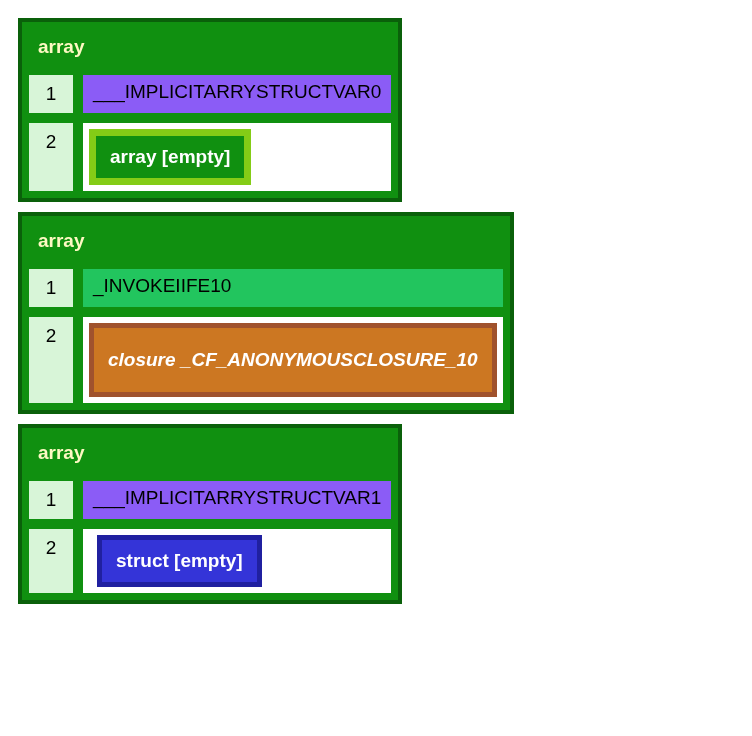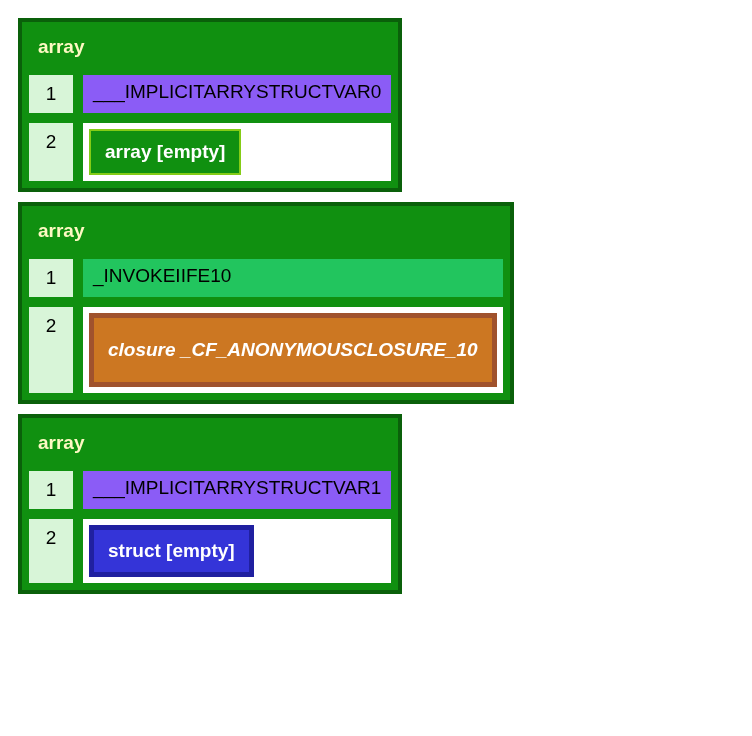--- a/index.html
+++ b/index.html
@@ -46,21 +46,21 @@
     background: #ffffff;
     padding: 6px 6px;
     border: 3px solid #109010;
   }
   .highlight-yellow {
     background: #8b5cf6;
   }
   
   .nested-array {
     display: inline-block;
-    border: 2px solid #84cc16;
+    border: 7px solid #84cc16;
     background: #109010;
     color: #ffffff;
     font-weight: bold;
     padding: 10px 14px;
     font-size: 19px;
   }
   
   .nested-closure {
     display: block;
     border: 5px solid #a0522d;
@@ -73,20 +73,21 @@
   }
   
   .nested-struct {
     display: inline-block;
     border: 5px solid #2020a0;
     background: #3434d8;
     color: #ffffff;
     font-weight: bold;
     padding: 10px 14px;
     font-size: 19px;
+    margin-left: 8px;
   }
 </style>
 </head>
 <body>
 
 <table class="dump-table">
   <tbody>
       <tr>
     <td class="dump-header" colspan="2">array</td>
   </tr>

